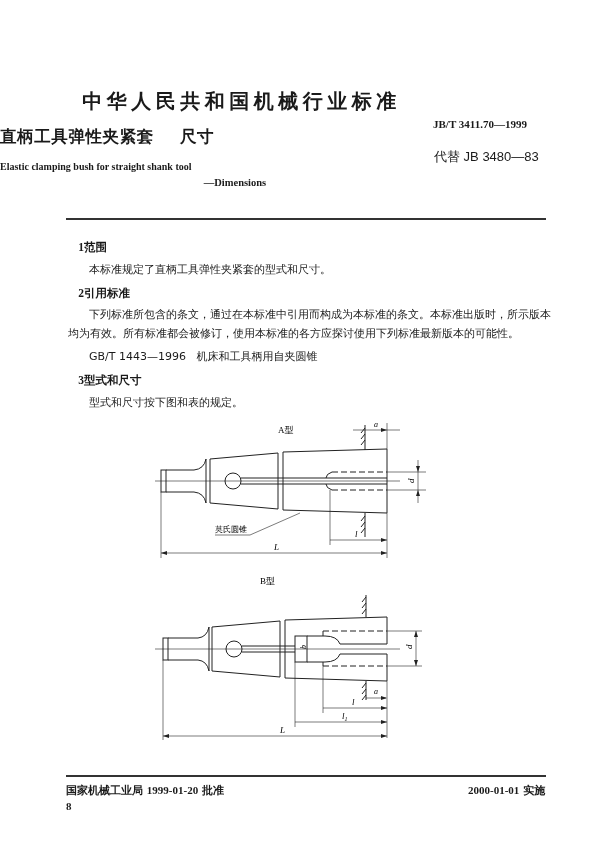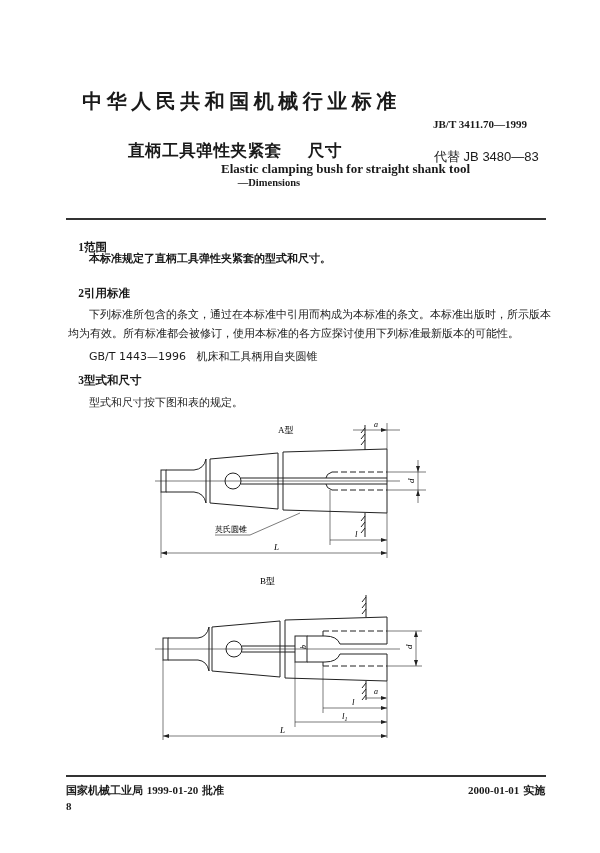--- a/index.html
+++ b/index.html
@@ -2,24 +2,24 @@
 <html><head>
 <meta charset="utf-8">
 <style>
   html, body { margin: 0; padding: 0; }
   body {
     width: 600px; height: 853px; background: #ffffff; position: relative; overflow: hidden;
     font-family: "DejaVu Serif", serif; color: #1a1a1a;
   }
   .abs { position: absolute; }
   .org { left: 0; width: 483px; top: 88px; text-align: center; font-family: "DejaVu Sans", sans-serif; font-weight: bold; font-size: 20px; letter-spacing: 4.5px; }
-  .title-cn { left: 0; width: 470px; top: 140px; text-align: center; font-family: "DejaVu Sans", sans-serif; font-size: 16.5px; font-weight: bold; letter-spacing: 0.6px; }
+  .title-cn { left: 0; width: 470px; top: 126px; font-family: "DejaVu Sans", sans-serif; font-size: 16.5px; font-weight: bold; letter-spacing: 0.6px; }
   .title-cn .gap { display: inline-block; width: 26px; }
-  .title-en1 { left: 0; width: 470px; top: 161px; text-align: right; font-family: "Liberation Serif", serif; font-weight: bold; font-size: 13px; }
-  .title-en2 { left: 0; width: 470px; top: 177px; text-align: center; font-family: "Liberation Serif", serif; font-weight: bold; font-size: 10.5px; margin-left: 34px; }
+  .title-en1 { left: 0; width: 470px; top: 161px; text-align: left; font-family: "Liberation Serif", serif; font-weight: bold; font-size: 10px; }
+  .title-en2 { left: 0; width: 470px; top: 177px; text-align: center; font-family: "Liberation Serif", serif; font-weight: bold; font-size: 10.5px; }
   .std-no { left: 433px; top: 118px; font-family: "Liberation Serif", serif; font-weight: bold; font-size: 11px; }
   .replaces { left: 434px; top: 148px; font-family: "Liberation Sans", sans-serif; font-size: 13px; }
   .rule { left: 66px; width: 480px; height: 1.5px; background: #333; }
   .h { font-family: "DejaVu Sans", sans-serif; font-size: 11.5px; font-weight: bold; text-align: right; }
   .h .num { font-family: "Liberation Serif", serif; display: inline-block; width: 16px; }
   .p { font-family: "DejaVu Sans", sans-serif; font-size: 11px; line-height: 14px; }
   .footer-l { left: 66px; top: 783px; font-family: "DejaVu Sans", sans-serif; font-weight: bold; font-size: 11px; }
   .footer-l .d { font-family: "Liberation Serif", serif; }
   .footer-r { left: 468px; top: 783px; font-family: "DejaVu Sans", sans-serif; font-weight: bold; font-size: 11px; }
   .footer-r .d { font-family: "Liberation Serif", serif; }
@@ -36,21 +36,21 @@
 </div>
 <div class="abs replaces">代替 JB 3480—83</div>
 <div class="abs title-en1">Elastic clamping bush for straight shank tool</div>
 <div class="abs title-en2">—Dimensions</div>
 
 <div class="abs rule" style="top:218px;"></div>
 
 <div class="abs h" style="left:68px; top:240px;">
   <span class="num">1</span><span>范围</span>
 </div>
-<div class="abs p" style="left:89px; top:252px;font-weight:bold;">本标准规定了直柄工具弹性夹紧套的型式和尺寸。</div>
+<div class="abs p" style="left:89px; top:263px;">本标准规定了直柄工具弹性夹紧套的型式和尺寸。</div>
 
 <div class="abs h" style="left:68px; top:286px;">
   <span class="num">2</span><span>引用标准</span>
 </div>
 <div class="abs p" style="left:89px; top:308px;">下列标准所包含的条文，通过在本标准中引用而构成为本标准的条文。本标准出版时，所示版本</div>
 <div class="abs p" style="left:68px; top:327px;">均为有效。所有标准都会被修订，使用本标准的各方应探讨使用下列标准最新版本的可能性。</div>
 <div class="abs p" style="left:89px; top:350px; white-space:pre;">GB/T 1443—1996   机床和工具柄用自夹圆锥</div>
 
 <div class="abs h" style="left:68px; top:373px;">
   <span class="num">3</span><span>型式和尺寸</span>

